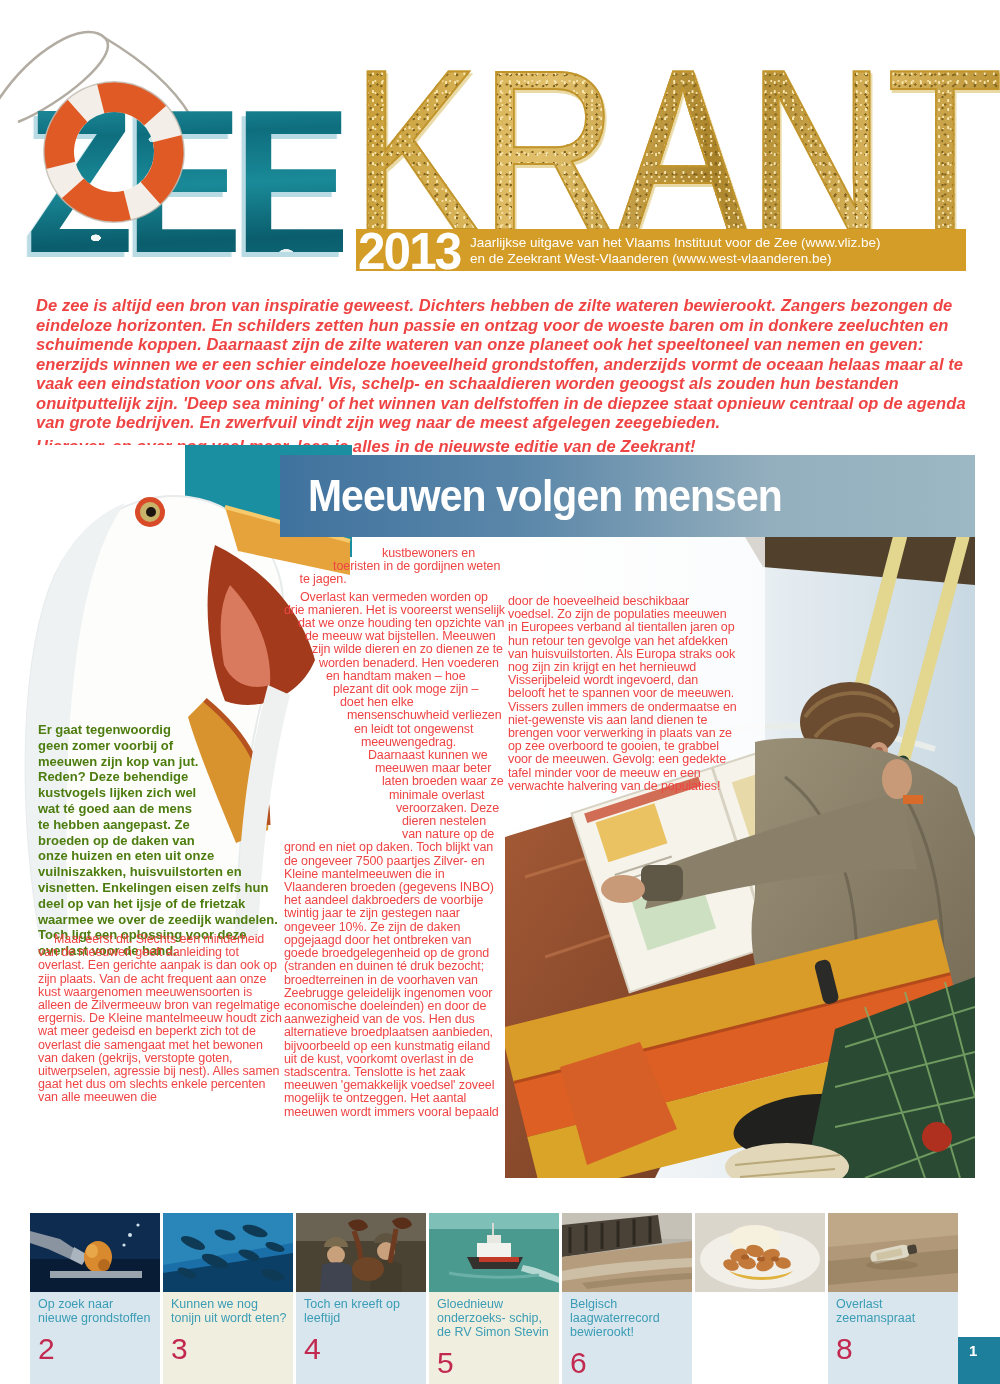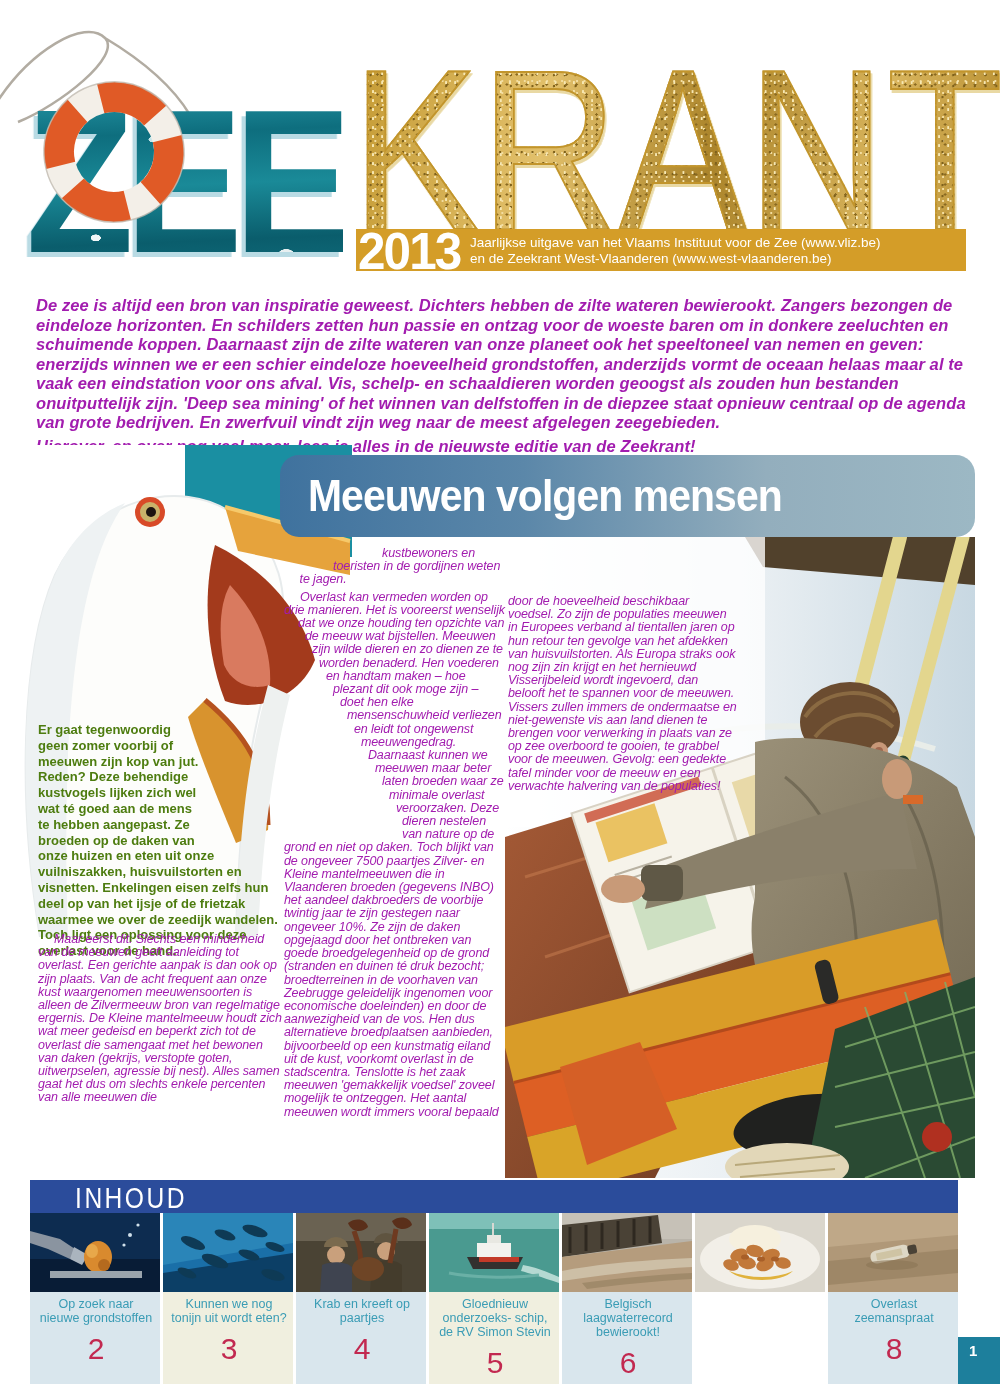--- a/index.html
+++ b/index.html
@@ -36,51 +36,51 @@
     background-size: 11px 9px, 13px 11px, 9px 12px, 12px 10px, 100% 100%;
     -webkit-background-clip:text; background-clip:text; color:transparent;
     -webkit-text-stroke:2px #c2952c;
     filter:drop-shadow(2px 3px 0 #e9d9a4);
   }
   .goldbar { position:absolute; left:356px; top:229px; width:610px; height:42px; background:#d49d28; }
   .year { position:absolute; left:358px; top:221px; font-size:52px; font-weight:700; color:#ffffff; letter-spacing:-2px; transform:scaleX(.95); transform-origin:0 0;}
   .tagline { position:absolute; left:470px; top:235px; color:#ffffff; font-size:13.5px; line-height:16px; font-weight:400; }
 
   
-  .intro { position:absolute; left:36px; top:296px; width:930px; color:#a21caf; font-style:italic; font-weight:700; font-size:16.5px; line-height:19.5px; letter-spacing:.1px; }
+  .intro { position:absolute; left:36px; top:296px; width:930px; color:#ef4444; font-style:italic; font-weight:700; font-size:16.5px; line-height:19.5px; letter-spacing:.1px; }
   .intro p + p { margin-top:4px; }
 
   
   .gull-art { position:absolute; left:0; top:445px; z-index:1; }
   .banner { position:absolute; left:280px; top:455px; width:695px; height:82px; z-index:2;
-    background:linear-gradient(90deg, #3f729e 0%, #5b87a9 35%, #93aebd 70%, #9cb8c4 100%);border-radius:19px; }
+    background:linear-gradient(90deg, #3f729e 0%, #5b87a9 35%, #93aebd 70%, #9cb8c4 100%); }
   .banner h1 { color:#ffffff; font-size:44px; font-weight:700; padding:16px 0 0 30px; letter-spacing:-1px; transform:scaleX(.93); transform-origin:0 0; white-space:nowrap; }
 
   .boy-photo { position:absolute; left:505px; top:537px; z-index:1; }
 
   .lead { position:absolute; left:38px; top:722px; width:252px; z-index:3;
     color:#4d7c0f; font-weight:700; font-size:13px; line-height:15.8px; }
   .sp-neck { float:right; width:86px; height:112px; }
 
-  .bodytext { color:#a21caf; font-size:12.5px; line-height:13.2px; letter-spacing:-.1px; z-index:3;font-style:italic; }
+  .bodytext { color:#ef4444; font-size:12.5px; line-height:13.2px; letter-spacing:-.1px; z-index:3; }
   .col1 { position:absolute; left:38px; top:933px; width:246px; }
   .col1 p { text-indent:16px; }
   .col2 { position:absolute; left:284px; top:547px; width:221px; }
   .col2 p.p2 { margin-top:4px; text-indent:16px; }
   .sp-beak-a { float:left; width:112px; height:34px;
     shape-outside:polygon(0 0, 98px 0, 96px 12px, 18px 14px, 14px 34px, 0 34px); }
   .sp-beak-b { float:left; width:118px; height:250px;
     shape-outside:polygon(0 36px, 10px 36px, 118px 240px, 118px 250px, 0 250px); }
   .col3 { position:absolute; left:508px; top:547px; width:229px;margin-top:48px; }
 
   
   .toc-bar { position:absolute; left:30px; top:1180px; width:928px; height:33px; background:#2b4c9b; }
   .toc-bar h2 { color:#fff; font-size:30px; font-weight:400; letter-spacing:3px; padding:1px 0 0 55px; transform:scaleX(.82); transform-origin:0 0; }
   .thumb { position:absolute; top:1213px; width:130px; height:79px; overflow:hidden; }
-  .toc-col { position:absolute; top:1292px; width:130px; height:92px; padding:5px 6px 0 8px;text-align:center; }
+  .toc-col { position:absolute; top:1292px; width:130px; height:92px; padding:5px 6px 0 8px; }
   .toc-col.blue { background:#d9e6ed; }
   .toc-col.cream { background:#f0efdf; }
   .toc-caption { color:#3a9cb5; font-size:12.5px; line-height:14px; font-weight:400; }
   .toc-num { color:#c22950; font-size:30px; line-height:30px; margin-top:9px; font-weight:400; }
   .l1{left:30px}.l2{left:163px}.l3{left:296px}.l4{left:429px}.l5{left:562px}.l6{left:695px}.l7{left:828px}
 
   .pagenum { position:absolute; left:958px; top:1337px; width:42px; height:47px; background:#1d7f9c;
     color:#fff; font-weight:700; font-size:15px; padding:5px 0 0 11px; }
 </style>
 </head>
@@ -215,23 +215,20 @@
   <div class="bodytext col2">
     <div class="sp-beak-a"></div>
     <p>kustbewoners en toeristen in de gordijnen weten te jagen.</p>
     <div class="sp-beak-b"></div>
     <p class="p2">Overlast kan vermeden worden op drie manieren. Het is vooreerst wenselijk dat we onze houding ten opzichte van de meeuw wat bijstellen. Meeuwen zijn wilde dieren en zo dienen ze te worden benaderd. Hen voederen en handtam maken – hoe plezant dit ook moge zijn – doet hen elke mensenschuwheid verliezen en leidt tot ongewenst meeuwengedrag. Daarnaast kunnen we meeuwen maar beter laten broeden waar ze minimale overlast veroorzaken. Deze dieren nestelen van nature op de grond en niet op daken. Toch blijkt van de ongeveer 7500 paartjes Zilver- en Kleine mantelmeeuwen die in Vlaanderen broeden (gegevens INBO) het aandeel dakbroeders de voorbije twintig jaar te zijn gestegen naar ongeveer 10%. Ze zijn de daken opgejaagd door het ontbreken van goede broedgelegenheid op de grond (stranden en duinen té druk bezocht; broedterreinen in de voorhaven van Zeebrugge geleidelijk ingenomen voor economische doeleinden) en door de aanwezigheid van de vos. Hen dus alternatieve broedplaatsen aanbieden, bijvoorbeeld op een kunstmatig eiland uit de kust, voorkomt overlast in de stadscentra. Tenslotte is het zaak meeuwen 'gemakkelijk voedsel' zoveel mogelijk te ontzeggen. Het aantal meeuwen wordt immers vooral bepaald</p>
   </div>
   <div class="bodytext col3">
     <p>door de hoeveelheid beschikbaar voedsel. Zo zijn de populaties meeuwen in Europees verband al tientallen jaren op hun retour ten gevolge van het afdekken van huisvuilstorten. Als Europa straks ook nog zijn zin krijgt en het hernieuwd Visserijbeleid wordt ingevoerd, dan belooft het te spannen voor de meeuwen. Vissers zullen immers de ondermaatse en niet-gewenste vis aan land dienen te brengen voor verwerking in plaats van ze op zee overboord te gooien, te grabbel voor de meeuwen. Gevolg: een gedekte tafel minder voor de meeuw en een verwachte halvering van de populaties!</p>
   </div>
 
-  <div class="toc-bar">
-    <h2>INHOUD</h2>
-  </div>
 
   <div class="thumb l1">
     <svg width="130" height="79" viewBox="0 0 130 79">
       <rect width="130" height="79" fill="#0d2c50"></rect>
       <rect y="46" width="130" height="33" fill="#081c36"></rect>
       <path d="M0,18 L30,26 L48,38 L40,46 L18,36 L0,30 Z" fill="#8a94a0"></path>
       <path d="M44,34 L58,42 L52,52 L40,46 Z" fill="#aab4be"></path>
       <ellipse cx="68" cy="44" rx="14" ry="16" fill="#d98a2e"></ellipse>
       <ellipse cx="62" cy="38" rx="6" ry="7" fill="#e8a84a"></ellipse>
       <ellipse cx="74" cy="52" rx="6" ry="6" fill="#b56a1e"></ellipse>
@@ -343,21 +340,21 @@
 
   <div class="toc-col blue l1">
     <div class="toc-caption">Op zoek naar nieuwe grondstoffen</div>
     <div class="toc-num">2</div>
   </div>
   <div class="toc-col cream l2">
     <div class="toc-caption">Kunnen we nog tonijn uit wordt eten?</div>
     <div class="toc-num">3</div>
   </div>
   <div class="toc-col blue l3">
-    <div class="toc-caption">Krab en kreeft op paartjes</div>
+    <div class="toc-caption">Toch en kreeft op leeftijd</div>
     <div class="toc-num">4</div>
   </div>
   <div class="toc-col cream l4">
     <div class="toc-caption">Gloednieuw onderzoeks- schip, de RV Simon Stevin</div>
     <div class="toc-num">5</div>
   </div>
   <div class="toc-col blue l5">
     <div class="toc-caption">Belgisch laagwaterrecord bewierookt!</div>
     <div class="toc-num">6</div>
   </div>

